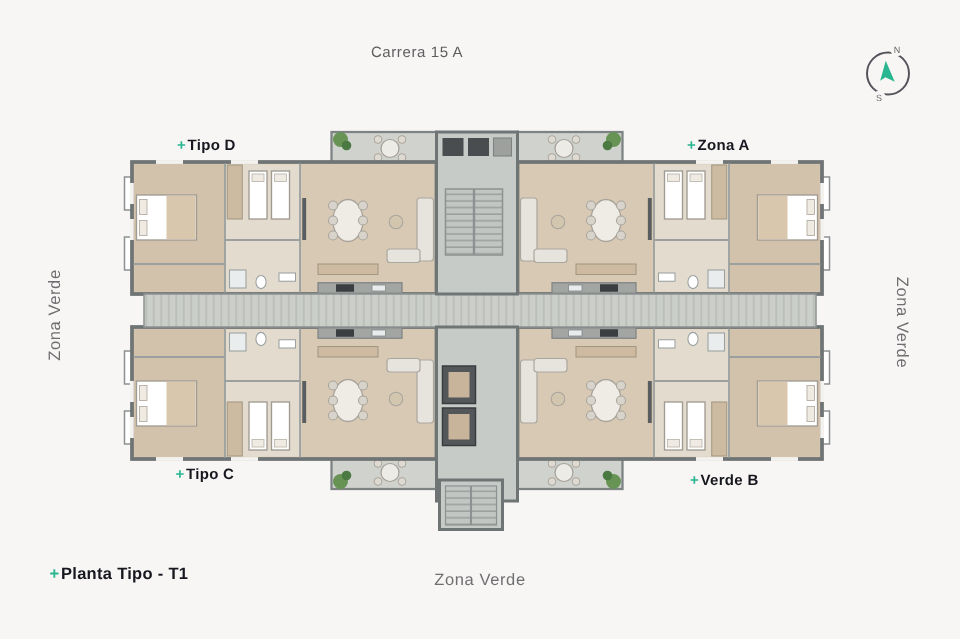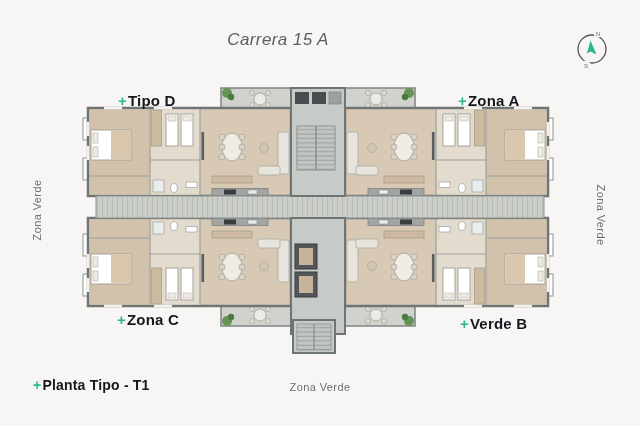--- a/index.html
+++ b/index.html
@@ -7,36 +7,36 @@
     position:relative;
     width:640px;height:426px;
     background:#f7f6f4;
     overflow:hidden;
     font-family:"Liberation Sans", sans-serif;
   }
   .plan-svg{position:absolute;left:0;top:0;width:640px;height:426px;}
   .txt{position:absolute;white-space:nowrap;}
   .street-label{
     left:0;top:30px;width:556px;text-align:center;
-    font-size:17px;color:#5e5e60;letter-spacing:.4px;font-style:italic;
+    font-size:10px;color:#5e5e60;letter-spacing:.4px;
   }
   .zv{font-size:11px;color:#6f6f72;letter-spacing:.4px;}
   .zv-left{left:37px;top:210px;transform:translate(-50%,-50%) rotate(-90deg);}
   .zv-right{left:601px;top:215px;transform:translate(-50%,-50%) rotate(90deg);}
   .zv-bottom{left:320px;top:381px;transform:translateX(-50%);}
   .unit-label{
-    font-size:15px;font-weight:700;color:#17171f;letter-spacing:.2px;
+    font-size:10px;font-weight:700;color:#17171f;letter-spacing:.2px;
   }
   .unit-label .plus,.title .plus{color:#2ab691;font-weight:700;margin-right:1px;}
   .u-tipo-d{left:118px;top:92px;}
   .u-tipo-a{left:458px;top:92px;}
   .u-tipo-c{left:117px;top:311px;}
   .u-tipo-b{left:460px;top:315px;}
   .title{
-    left:33px;top:377px;font-size:14px;font-weight:700;color:#17171f;letter-spacing:.2px;
+    left:33px;top:377px;font-size:11px;font-weight:700;color:#17171f;letter-spacing:.2px;
   }
   .compass{position:absolute;left:572px;top:24px;width:44px;height:50px;}
 </style>
 </head>
 <body>
 
 <div class="stage">
 
   <svg class="plan-svg" viewBox="0 0 640 426" aria-hidden="true">
     <defs>
@@ -167,21 +167,21 @@
   <div class="txt zv zv-right">Zona Verde</div>
   <div class="txt zv zv-bottom">Zona Verde</div>
 
   <div class="txt unit-label u-tipo-d">
     <span class="plus">+</span><span>Tipo D</span>
   </div>
   <div class="txt unit-label u-tipo-a">
     <span class="plus">+</span><span>Zona A</span>
   </div>
   <div class="txt unit-label u-tipo-c">
-    <span class="plus">+</span><span>Zona C</span>
+    <span class="plus">+</span><span>Tipo C</span>
   </div>
   <div class="txt unit-label u-tipo-b">
     <span class="plus">+</span><span>Verde B</span>
   </div>
 
   <div class="txt title">
     <span class="plus">+</span><span>Planta Tipo - T1</span>
   </div>
 
   <svg class="compass" viewBox="0 0 44 50">

